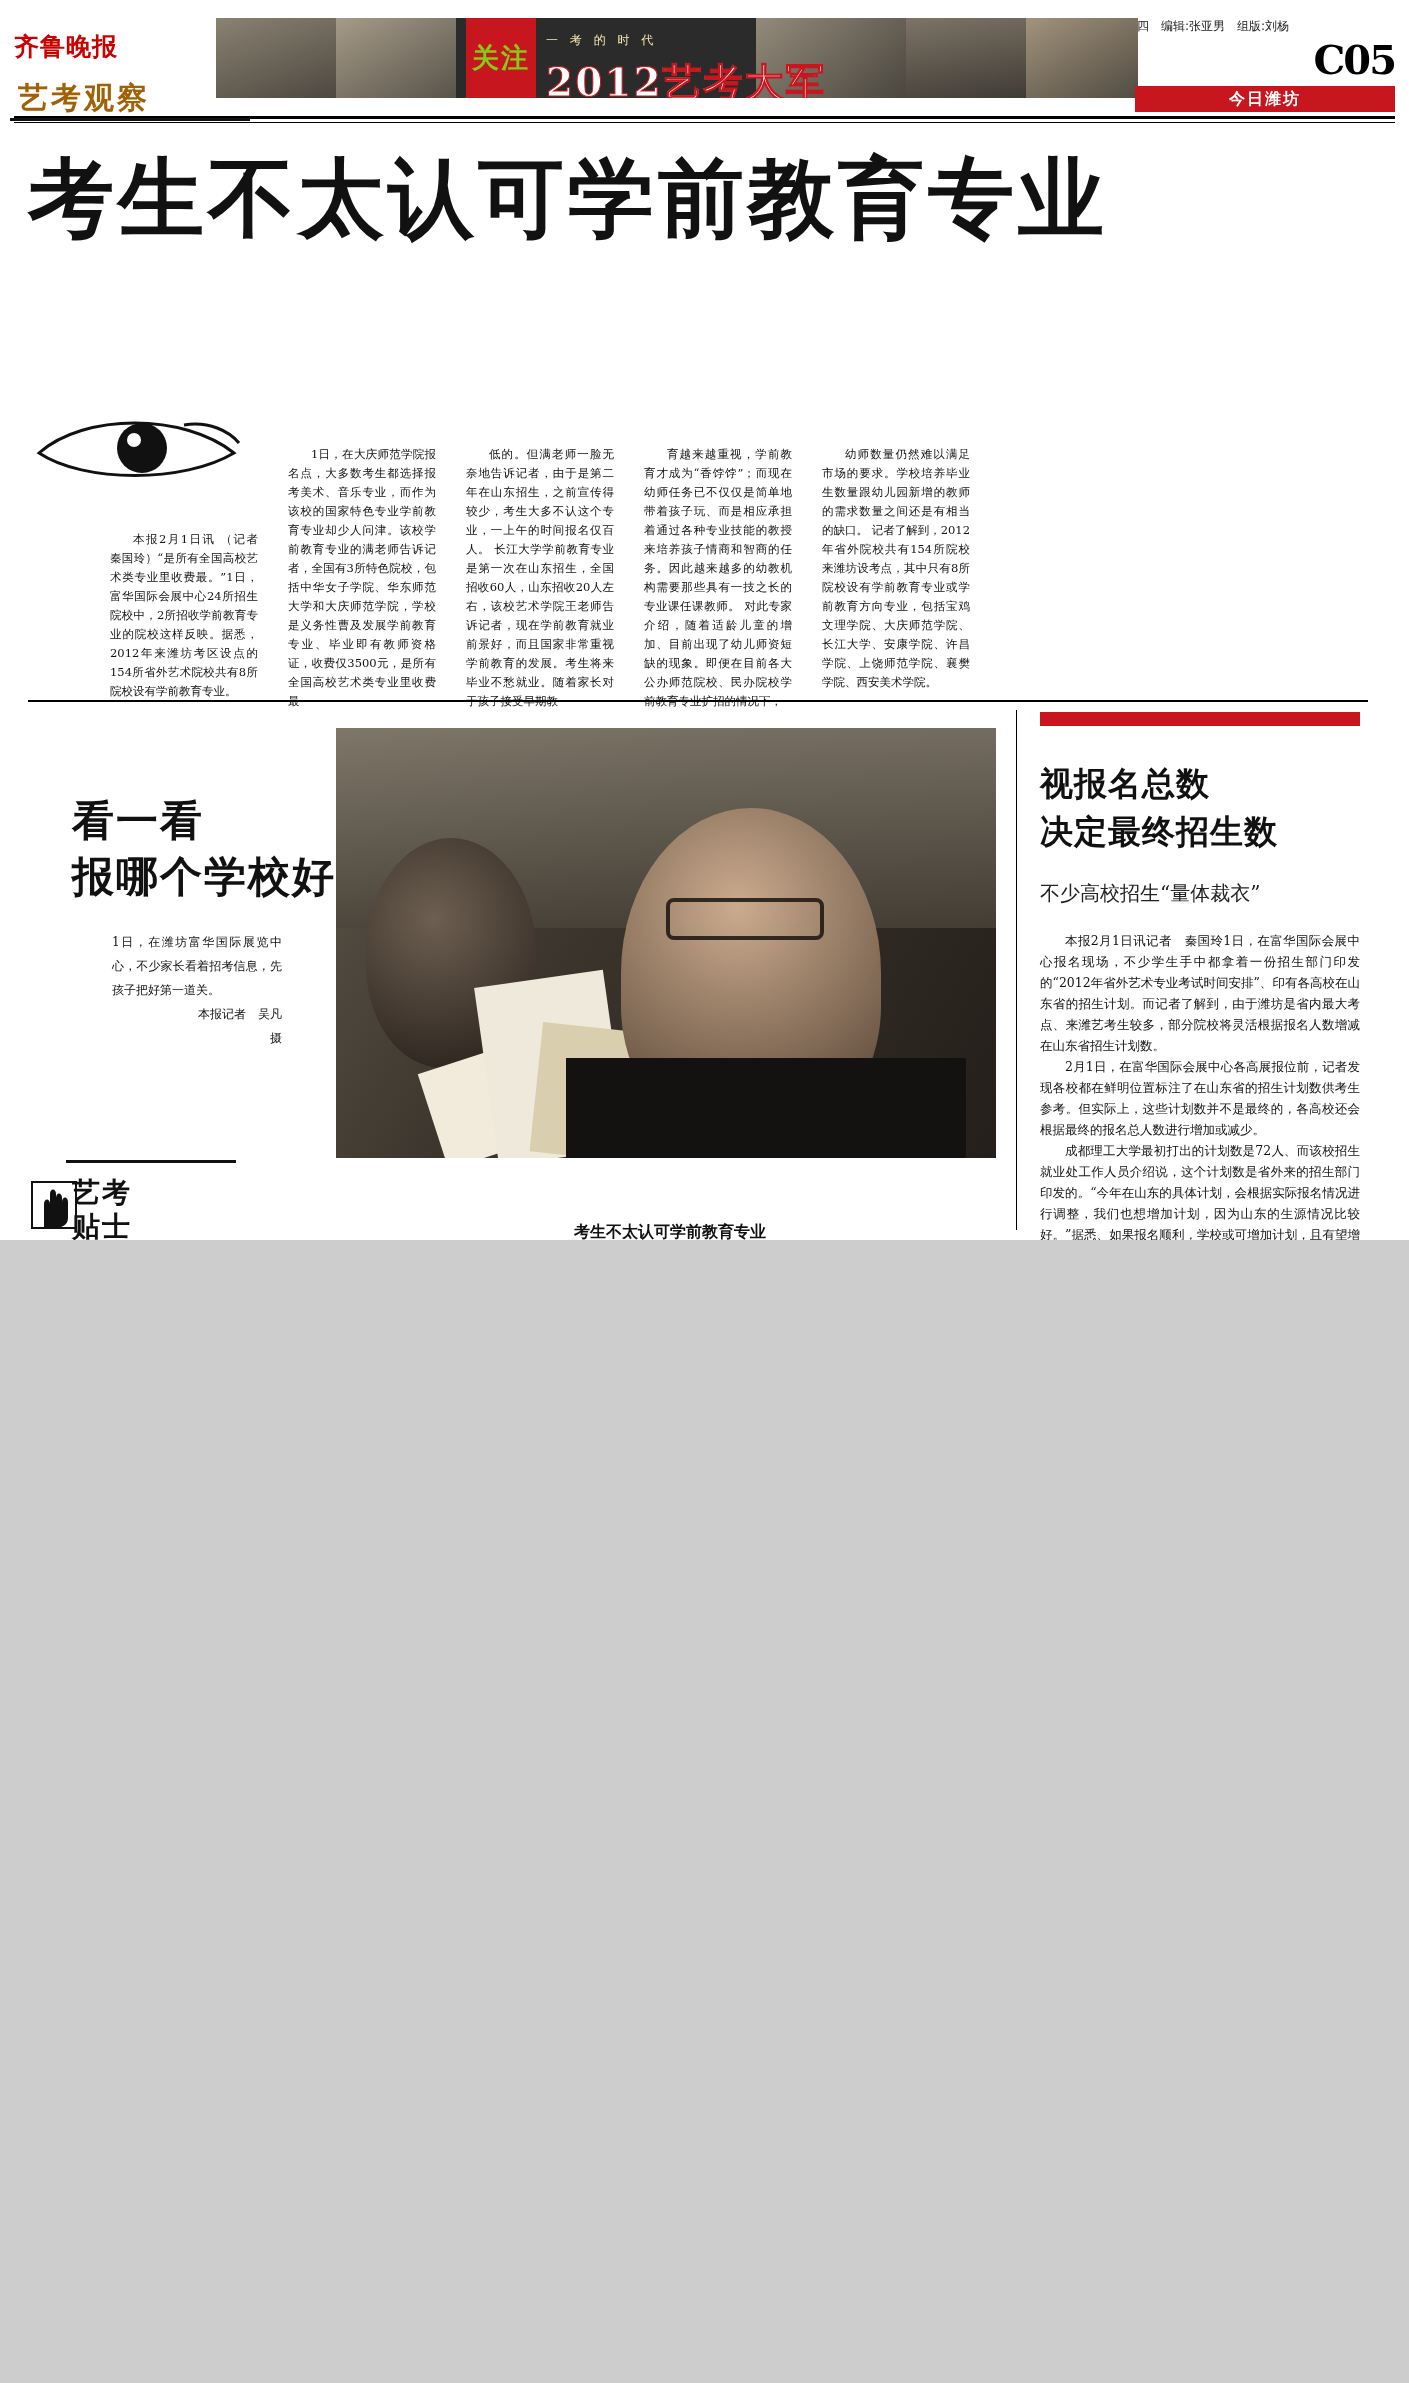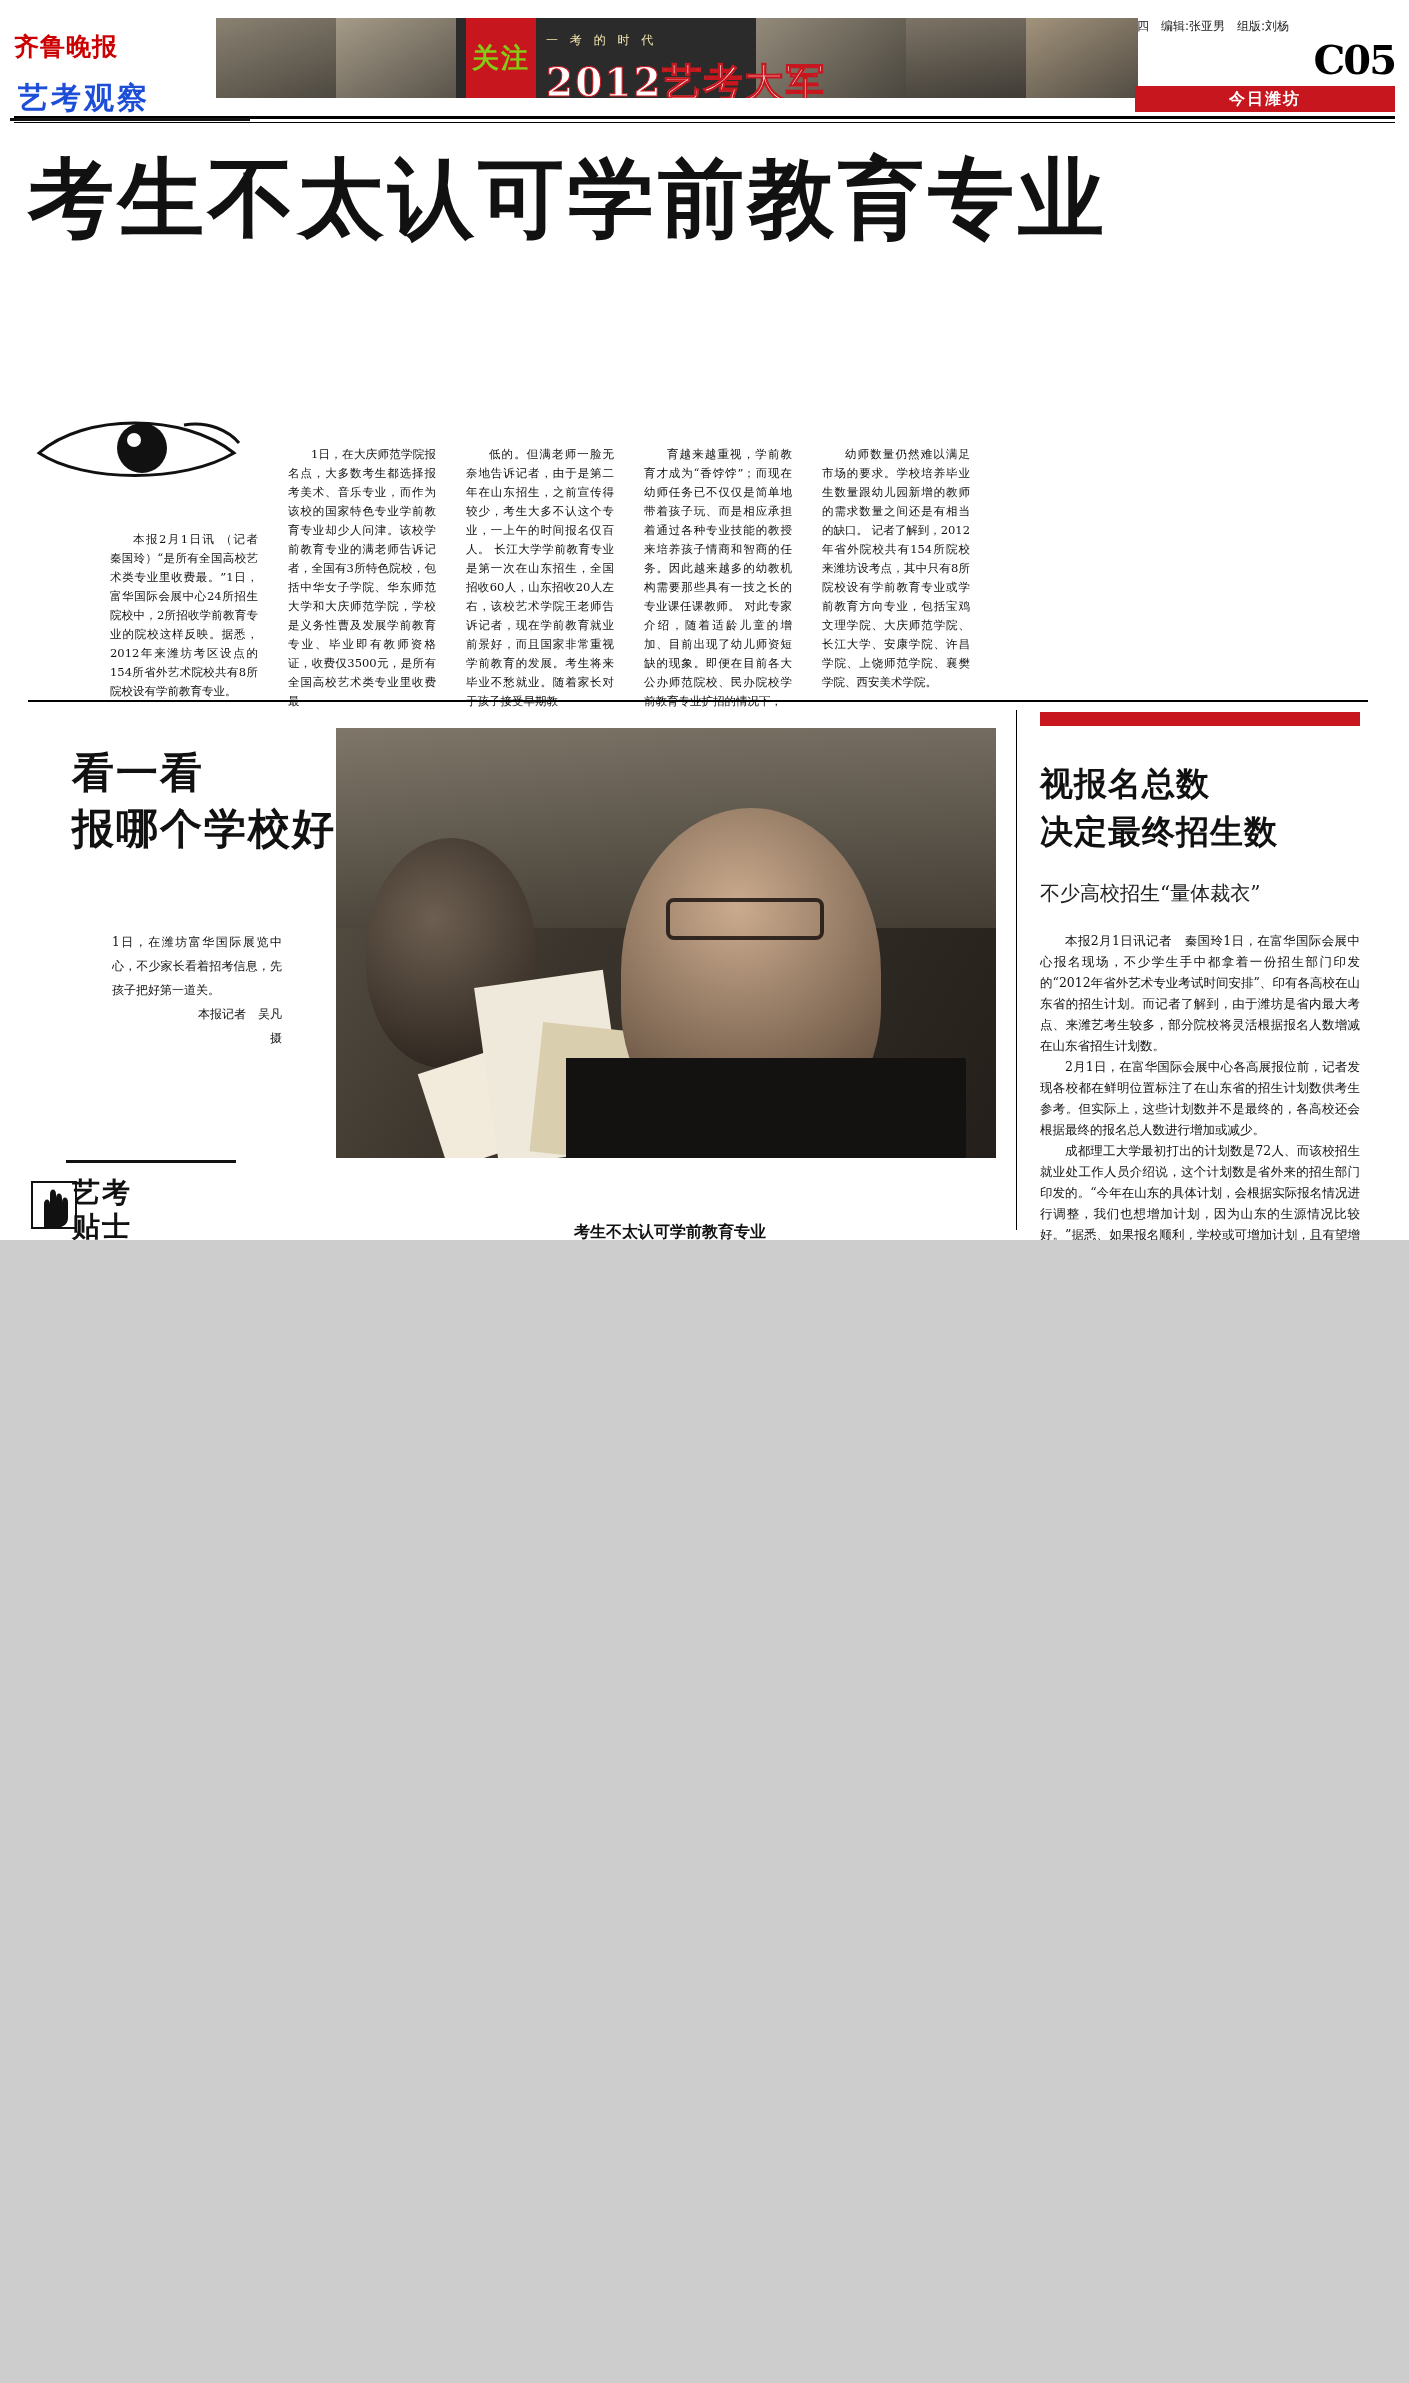--- a/index.html
+++ b/index.html
@@ -27,21 +27,21 @@
   .rule-top{position:absolute;left:14px;top:116px;width:1381px;height:3px;background:#000;}
   .rule-top2{position:absolute;left:14px;top:122px;width:1381px;height:1px;background:#000;}
 
   
   .headline{position:absolute;left:28px;top:150px;width:1340px;font-size:86px;line-height:96px;font-weight:bold;color:#111;letter-spacing:4px;font-family:"DejaVu Serif","Liberation Serif",serif;}
   .subhead{position:absolute;left:28px;top:320px;font-size:27px;color:#222;letter-spacing:1px;font-family:"DejaVu Serif",serif;}
 
   
   .eyewrap{position:absolute;left:34px;top:415px;width:250px;height:120px;}
   .eyewrap svg{position:absolute;left:0;top:0;}
-  .eyelabel{position:absolute;left:18px;top:78px;font-size:30px;font-weight:bold;letter-spacing:3px;color:#1d4ed8;font-family:"DejaVu Serif",serif;}
+  .eyelabel{position:absolute;left:18px;top:78px;font-size:30px;font-weight:bold;letter-spacing:3px;color:#a16207;font-family:"DejaVu Serif",serif;}
   .eyeline{position:absolute;left:10px;top:118px;width:240px;height:3px;background:#111;}
 
   .col{position:absolute;font-size:11.5px;line-height:19px;color:#111;text-align:justify;font-family:"DejaVu Serif","Liberation Serif",serif;}
   .col p{margin:0 0 0 0;text-indent:2em;}
   .c1{left:110px;top:530px;width:148px;}
   .c2{left:288px;top:445px;width:148px;}
   .c3{left:466px;top:445px;width:148px;}
   .c4{left:644px;top:445px;width:148px;}
   .c5{left:822px;top:445px;width:148px;}
 
@@ -135,21 +135,21 @@
         <p>育越来越重视，学前教育才成为“香饽饽”；而现在幼师任务已不仅仅是简单地带着孩子玩、而是相应承担着通过各种专业技能的教授来培养孩子情商和智商的任务。因此越来越多的幼教机构需要那些具有一技之长的专业课任课教师。
 对此专家介绍，随着适龄儿童的增加、目前出现了幼儿师资短缺的现象。即便在目前各大公办师范院校、民办院校学前教育专业扩招的情况下，</p>
       </div>
     <div class="col c5">
         <p>幼师数量仍然难以满足市场的要求。学校培养毕业生数量跟幼儿园新增的教师的需求数量之间还是有相当的缺口。
 记者了解到，2012年省外院校共有154所院校来潍坊设考点，其中只有8所院校设有学前教育专业或学前教育方向专业，包括宝鸡文理学院、大庆师范学院、长江大学、安康学院、许昌学院、上饶师范学院、襄樊学院、西安美术学院。</p>
       </div>
 
     <div class="rule-mid"></div>
 
-    <div class="kanyikan" style="white-space:pre-line;">看一看
+    <div class="kanyikan" style="white-space:pre-line;margin-top:48px;">看一看
 报哪个学校好</div>
 
     <div class="photo">
       <div class="bg"></div>
       <div class="crowd"></div>
       <div class="head1"></div>
       <div class="paper3"></div>
       <div class="paper"></div>
       <div class="paper2"></div>
       <div class="head2"></div>

